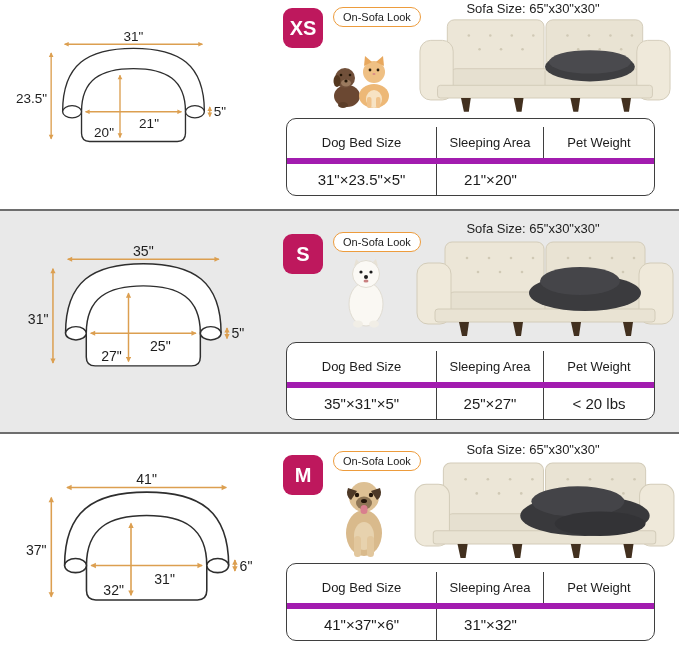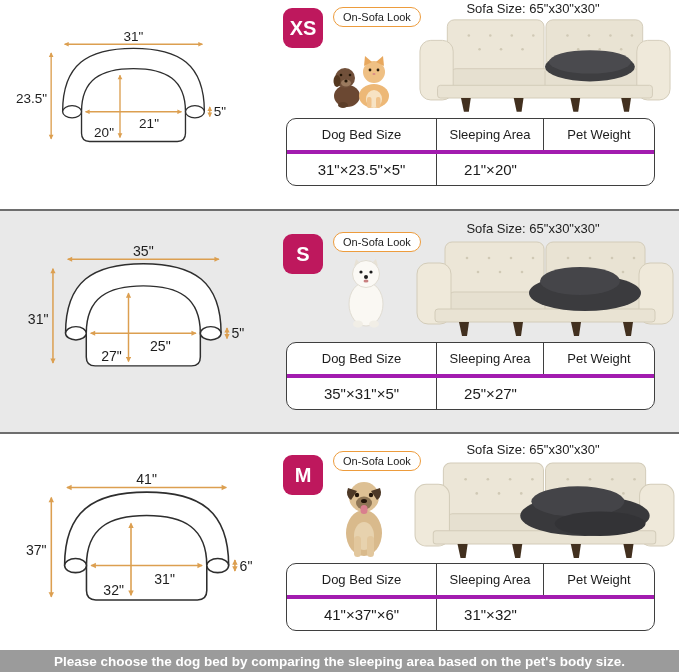--- a/index.html
+++ b/index.html
@@ -49,21 +49,21 @@
   .sec-xs .pets{left:331px;top:55px;width:64px;}
   .sec-s  .pets{left:344px;top:47px;width:44px;}
   .sec-m  .pets{left:335px;top:44px;width:58px;}
 
   .size-table{position:absolute;left:286px;width:369px;background:#fff;border:1px solid #3F3F3F;
               border-radius:10px;overflow:hidden;box-sizing:border-box;}
   .sec-xs .size-table{top:118px;}
   .sec-s  .size-table{top:131px;}
   .sec-m  .size-table{top:129px;}
   .st-row{display:grid;grid-template-columns:150px 107px 110px;}
-  .st-row.header{border-bottom:4px solid #a21caf;}
+  .st-row.header{border-bottom:6px solid #a21caf;margin-top:8px;}
   .st-cell{display:flex;align-items:center;justify-content:center;height:31px;border-right:1px solid #3F3F3F;
            color:#1C1C1C;}
   .st-cell:last-child{border-right:none;}
   .st-row.header .st-cell{font-size:13px;}
   .st-row.values .st-cell{font-size:15px;}
 
   .footer{margin-top:5px;height:22px;width:679px;background:#9B9B9B;color:#fff;font-weight:bold;
           font-size:13.5px;display:flex;align-items:center;justify-content:center;}
 </style>
 </head>
@@ -278,20 +278,21 @@
 
     <div class="size-table">
       <div class="st-row header">
         <div class="st-cell">Dog Bed Size</div>
         <div class="st-cell">Sleeping Area</div>
         <div class="st-cell">Pet Weight</div>
       </div>
       <div class="st-row values">
         <div class="st-cell">35"×31"×5"</div>
         <div class="st-cell">25"×27"</div>
+        <div class="st-cell">&lt; 20 lbs</div>
       </div>
     </div>
   </section>
 
   <div class="divider"></div>
 
   <section class="sec sec-m">
     <div class="diagram">
       <svg viewBox="0 0 320 185">
         <defs>
@@ -389,17 +390,14 @@
         <div class="st-cell">Sleeping Area</div>
         <div class="st-cell">Pet Weight</div>
       </div>
       <div class="st-row values">
         <div class="st-cell">41"×37"×6"</div>
         <div class="st-cell">31"×32"</div>
       </div>
     </div>
   </section>
 
-  <div class="footer">
-    <span>Please choose the dog bed by comparing the sleeping area based on the pet's body size.</span>
-  </div>
 
 </div>
 
 </body></html>

